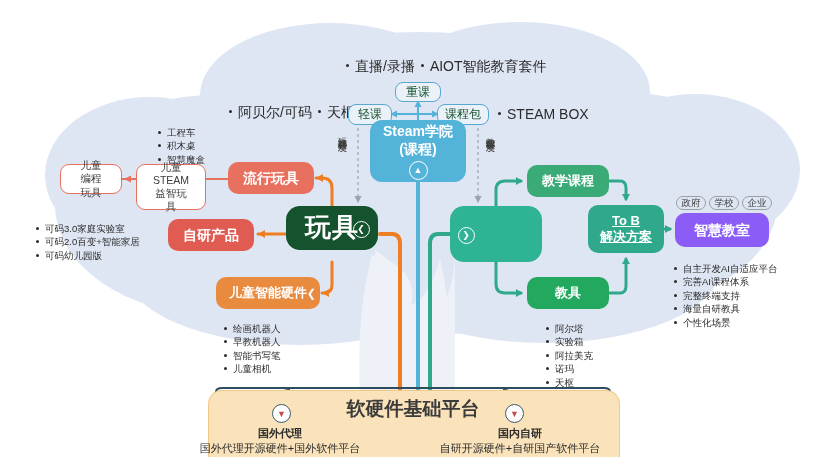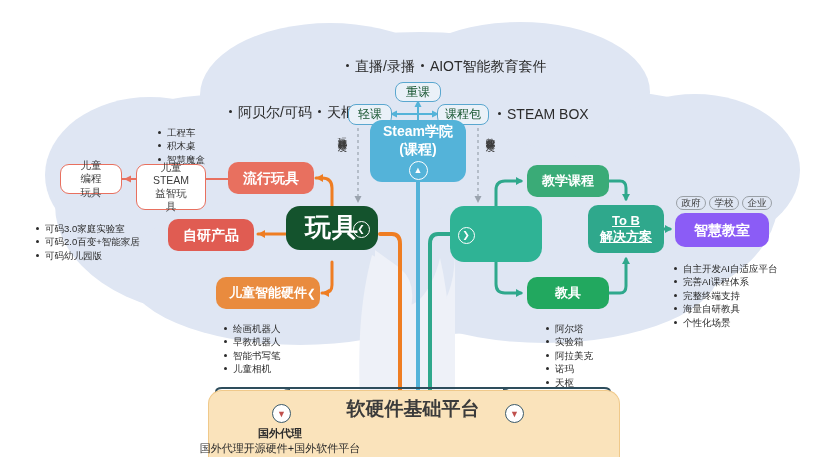--- a/index.html
+++ b/index.html
@@ -362,14 +362,18 @@
   <div class="platform"></div>
   <div class="platform-title">软硬件基础平台</div>
 
   <div class="circ-chev" style="left:272px;top:404px;">▼</div>
   <div class="circ-chev" style="left:505px;top:404px;">▼</div>
 
   <div class="plat-col" style="left:185px;top:426px;width:190px;">
     <div class="t">国外代理</div>
     <div>国外代理开源硬件+国外软件平台</div>
   </div>
+  <div class="plat-col" style="left:420px;top:426px;width:200px;">
+    <div class="t">国内自研</div>
+    <div>自研开源硬件+自研国产软件平台</div>
+  </div>
 
 </div>
 
 </body></html>

